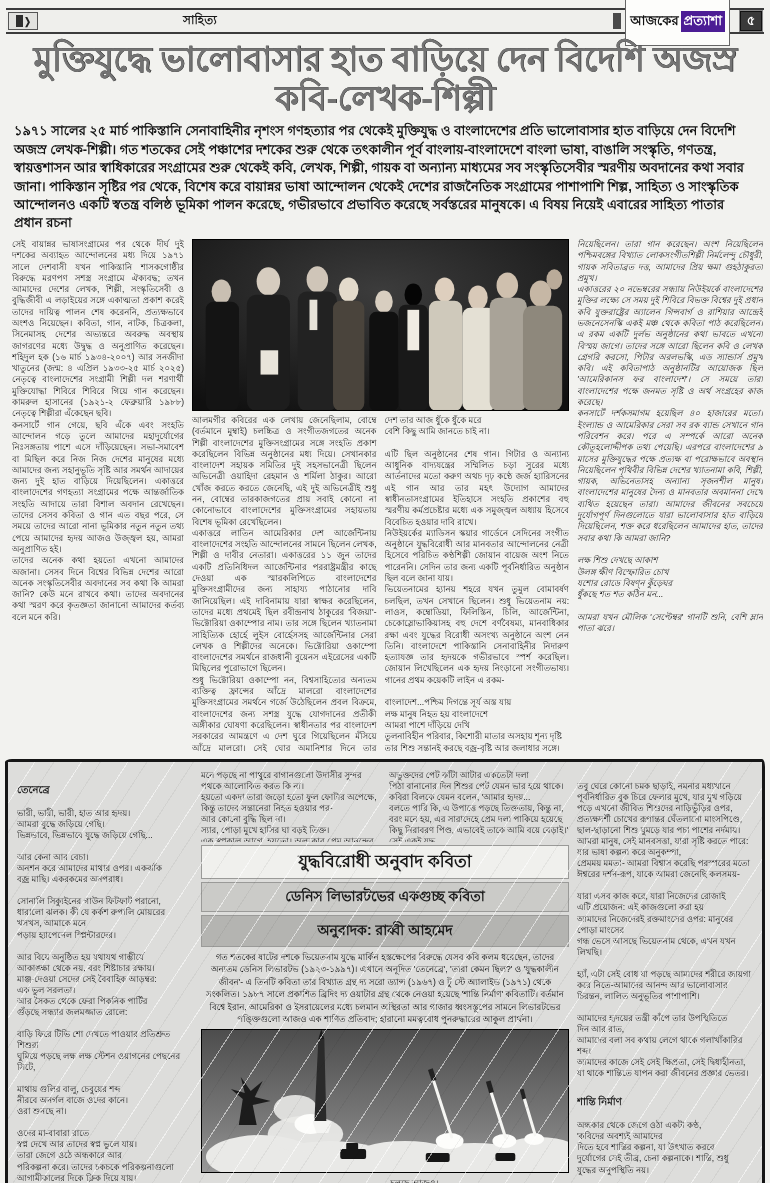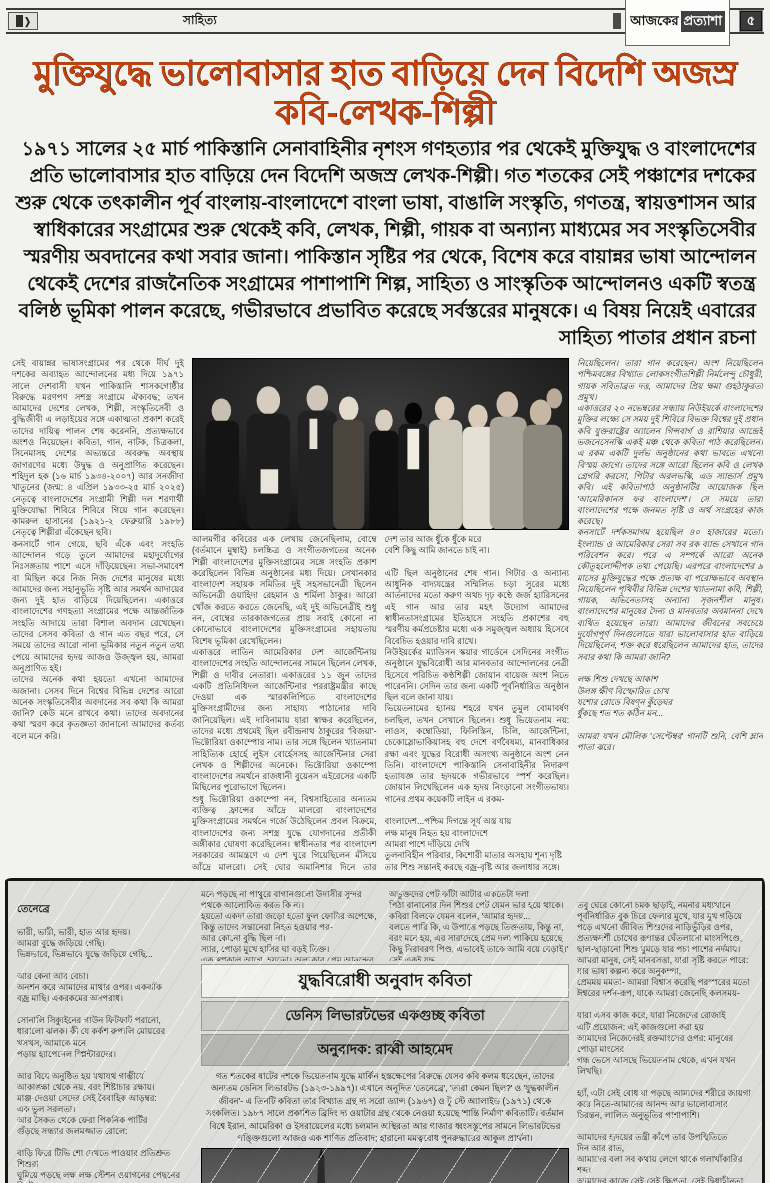--- a/index.html
+++ b/index.html
@@ -17,31 +17,31 @@
   }
   .navbox{width:30px;height:18px;border:1px solid #555;background:#e2e2df;
     display:flex;align-items:center;justify-content:center;font-size:11px;color:#222;}
   .navbox .sq{width:7px;height:12px;background:#2e2e2e;margin-right:2px;}
   .section-name{font-weight:bold;font-size:12px;margin-left:145px;}
   .dateline{font-weight:bold;font-size:13px;margin-left:175px;white-space:nowrap;}
   .masthead{margin-left:auto;display:flex;align-items:center;gap:4px;}
   .masthead .sq{width:8px;height:16px;background:#4a4a4a;}
   .mast-frame{border:1px solid #666;background:#fdfdfb;padding:13px 4px;display:flex;gap:2px;align-items:center;}
   .mast1{font-weight:bold;font-size:13px;color:#111;}
-  .mast2{font-weight:bold;font-size:13px;color:#fff;background:#404040;padding:0 3px;}
+  .mast2{font-weight:bold;font-size:13px;color:#fff;background:#4c1d95;padding:0 3px;}
   .pageno{width:22px;height:20px;background:#3a3a3a;border:1px solid #111;outline:1px solid #888;
     color:#fff;font-weight:bold;font-size:13px;display:flex;align-items:center;justify-content:center;margin-left:6px;}
   
   .headline{
     text-align:center;font-weight:bold;font-size:34px;line-height:1.15;
-    margin:20px 8px 2px 8px;letter-spacing:-0.5px;color:#c2410c;
+    margin:6px 8px 2px 8px;letter-spacing:-0.5px;color:#737373;
     text-shadow:0.4px 0 #0d0d0d;
   }
   .standfirst{
-    text-align:right;font-weight:bold;font-size:19px;line-height:1.42;
+    text-align:left;font-weight:bold;font-size:13px;line-height:1.42;
     margin:4px 14px 6px 14px;color:#111;
   }
   
   .article{display:flex;gap:8px;margin:2px 7px 0 12px;height:514px;overflow:hidden;}
   .acol{font-size:8.5px;line-height:1.33;text-align:justify;color:#222;overflow:hidden;white-space:pre-line;}
   .c1{flex:0 0 172px;}
   .c4{flex:0 0 186px;font-style:italic;}
   .mid{flex:1 1 auto;display:flex;flex-direction:column;}
   .photo-wrap{width:100%;height:172px;background:#111;overflow:hidden;flex:0 0 auto;}
   .photo-wrap svg{display:block;width:100%;height:100%;}

